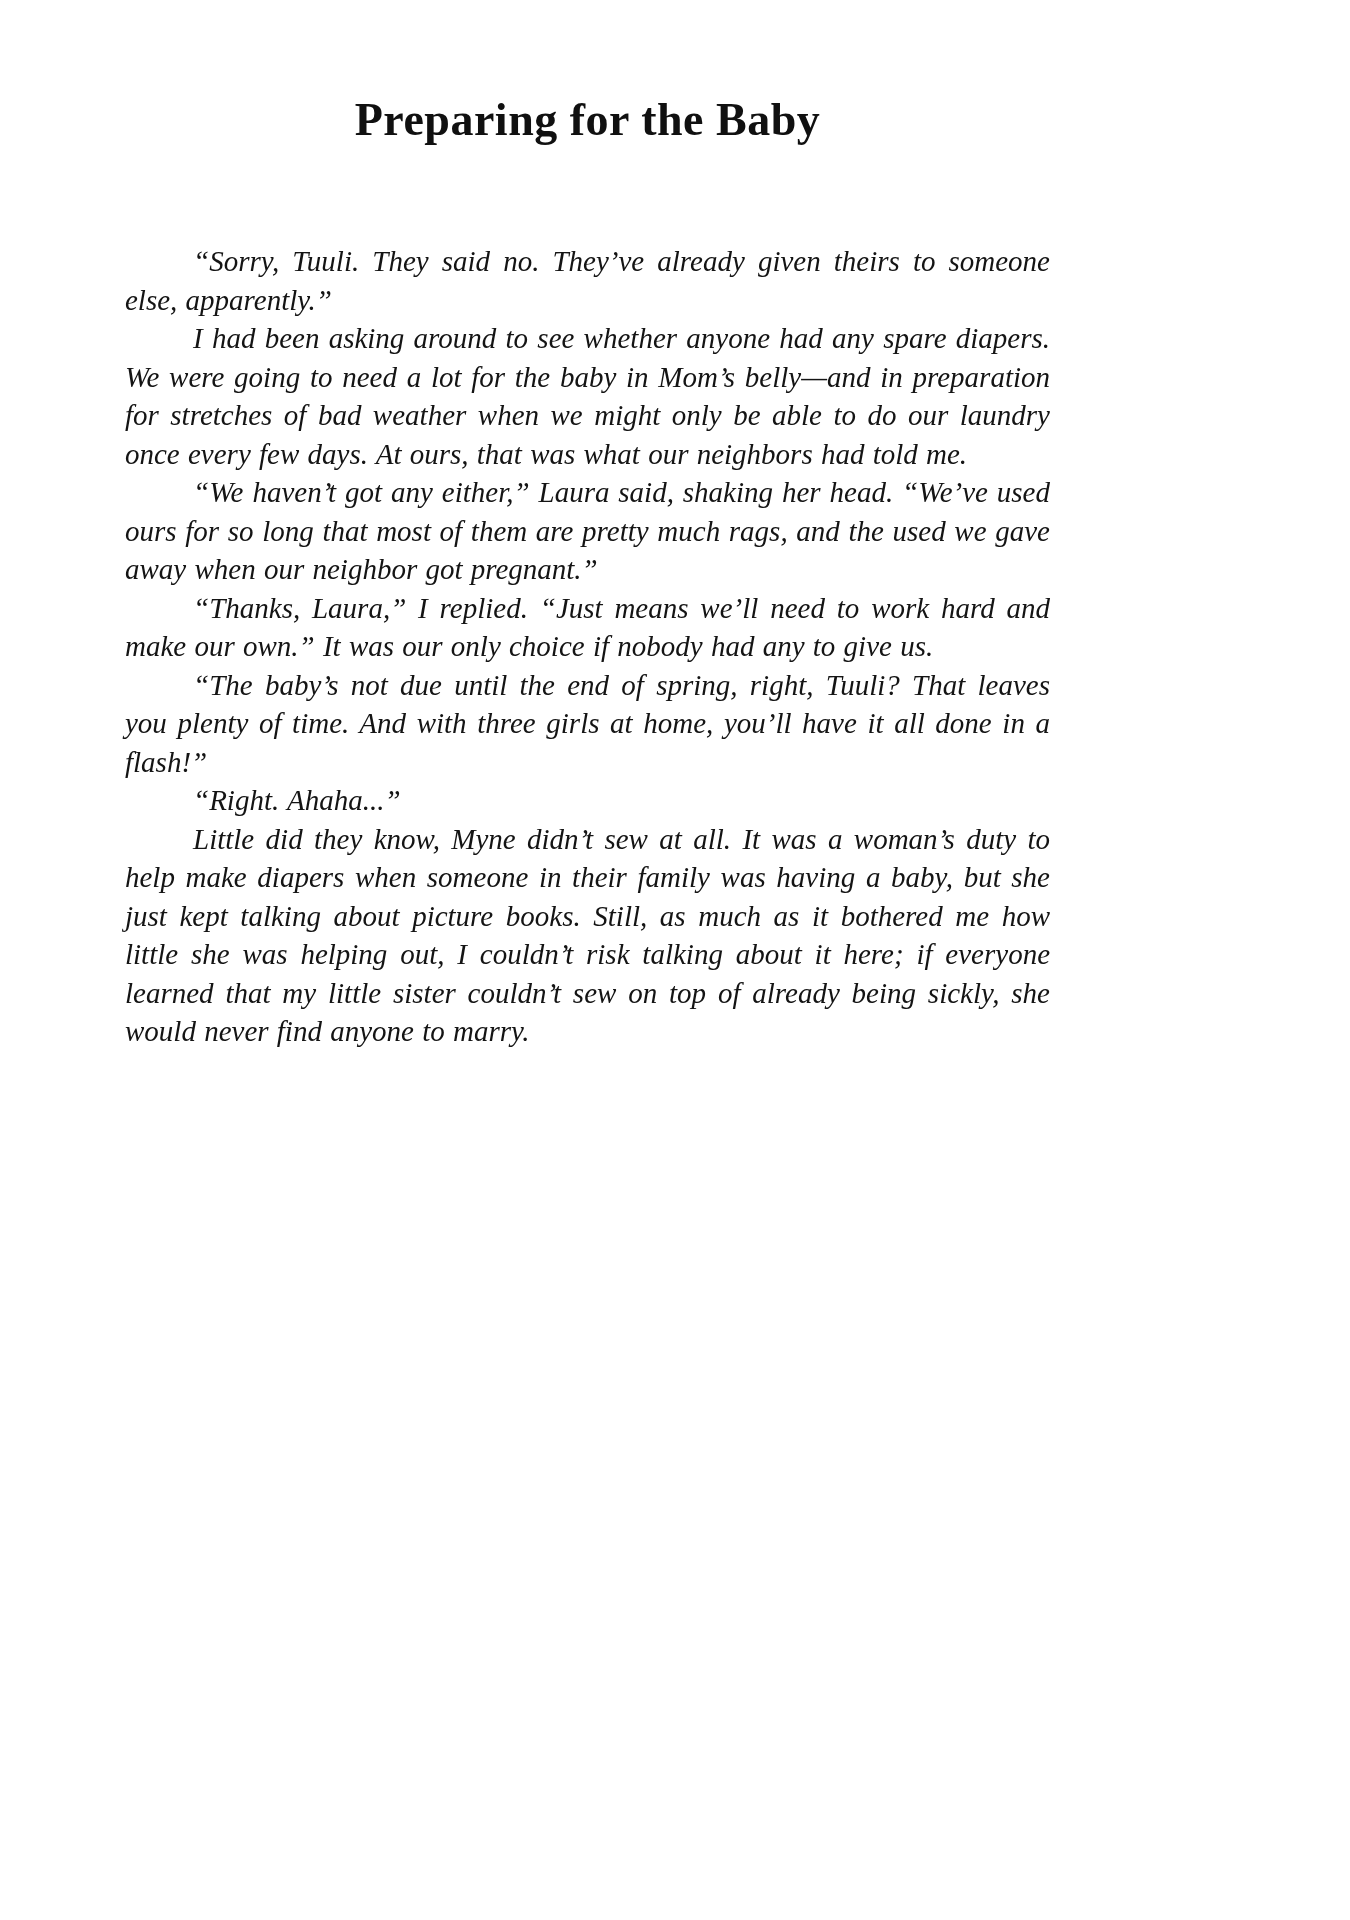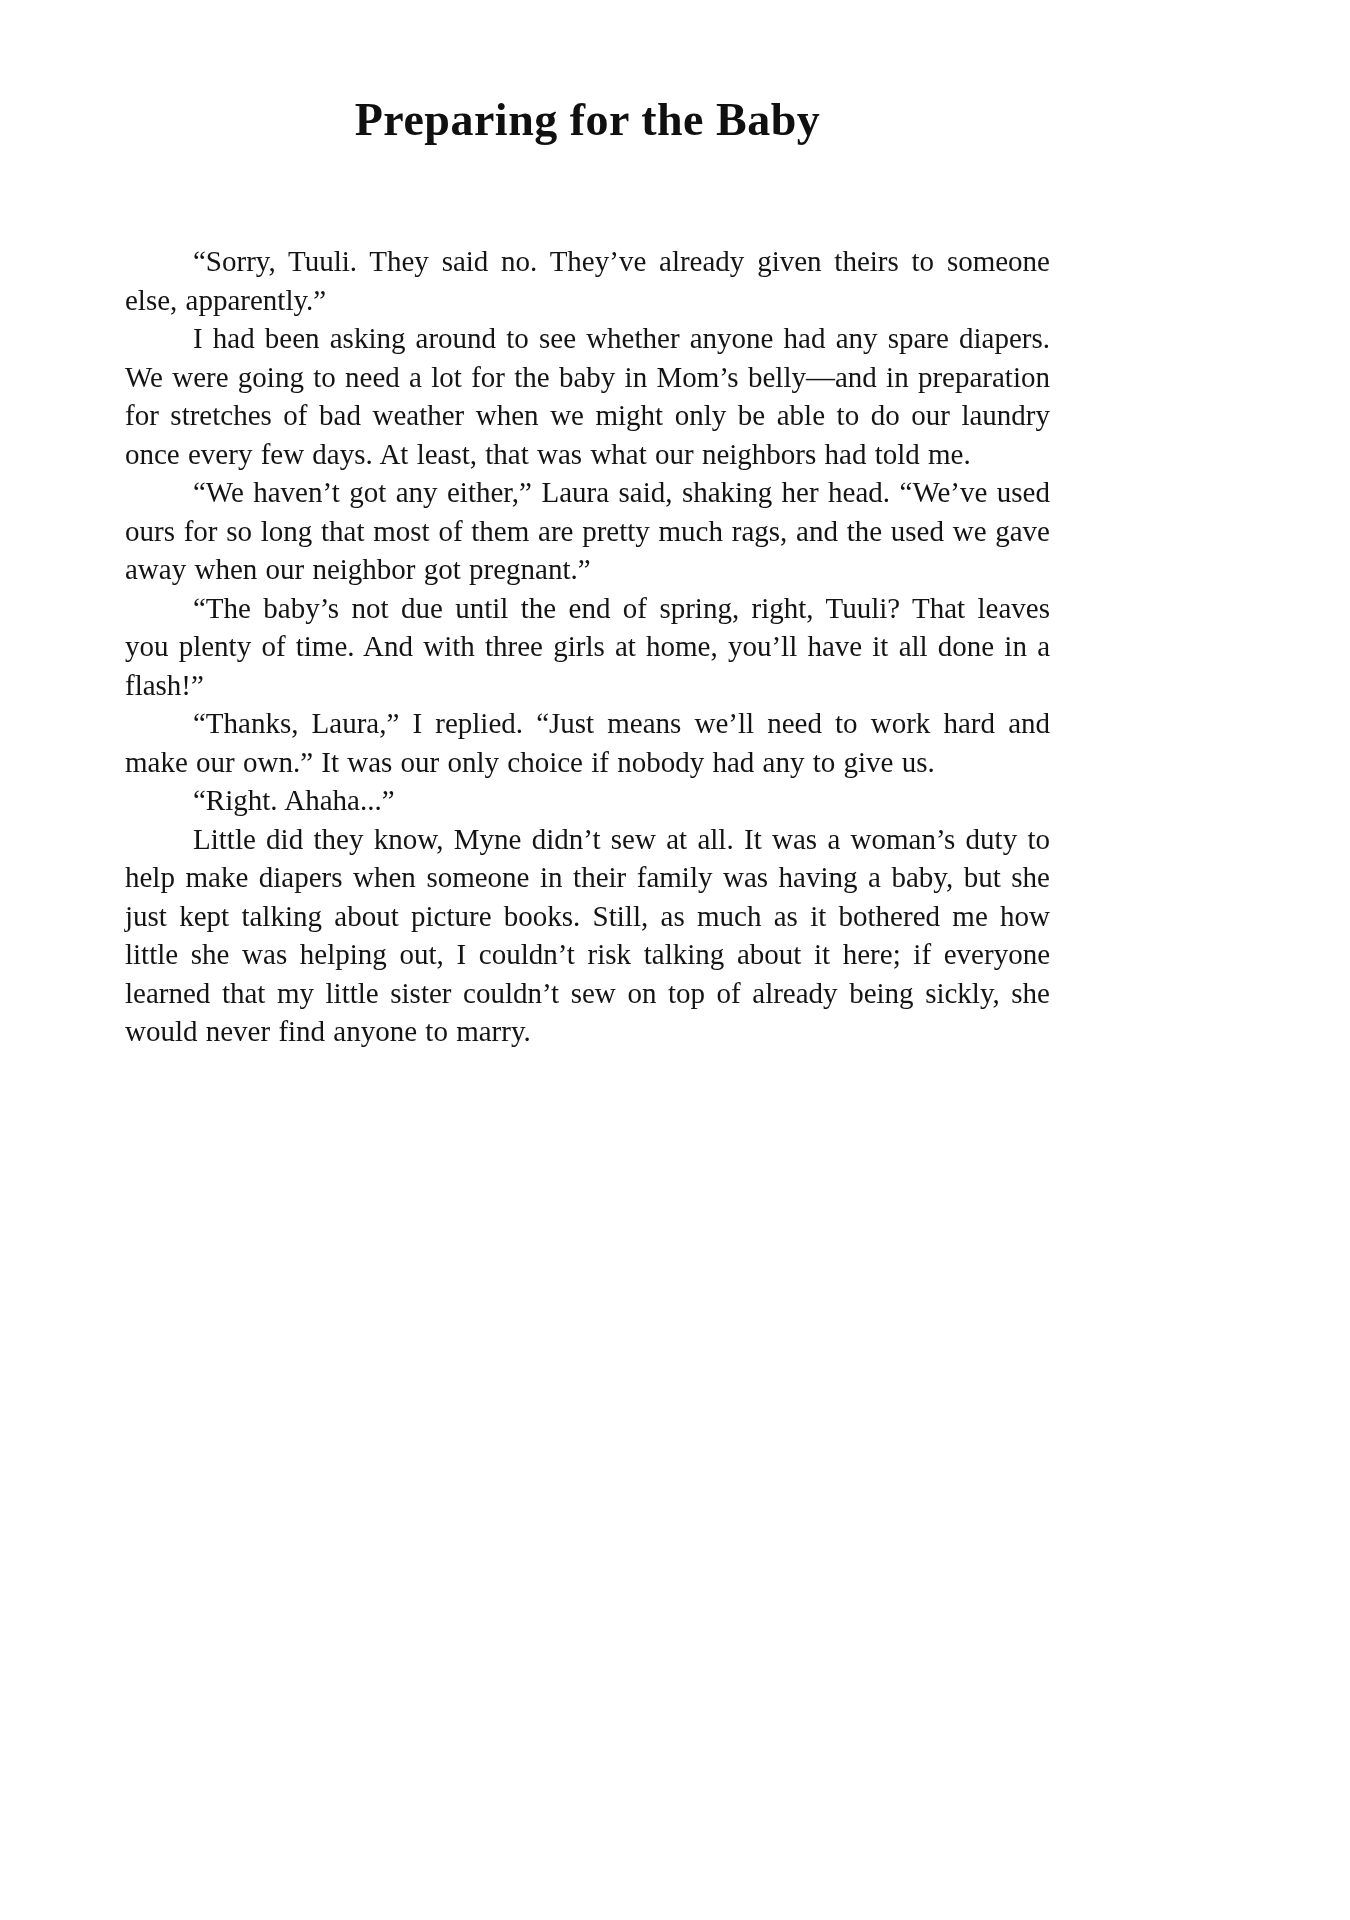--- a/index.html
+++ b/index.html
@@ -31,30 +31,31 @@
     }
     .body-text p {
       margin: 0;
       font-size: 29px;
       line-height: 38.5px;
       text-align: justify;
       text-justify: inter-word;
       text-indent: 68px;
       color: #141414;
       word-spacing: 1px;
+      font-style: italic;
     }
   </style>
 </head>
 <body>
 
 <div class="page">
   <h1 class="chapter-title">Preparing for the Baby</h1>
 
   <div class="body-text">
     <p>“Sorry, Tuuli. They said no. They’ve already given theirs to someone else, apparently.”</p>
-    <p>I had been asking around to see whether anyone had any spare diapers. We were going to need a lot for the baby in Mom’s belly—and in preparation for stretches of bad weather when we might only be able to do our laundry once every few days. At least, that was what our neighbors had told me.</p>
+    <p>I had been asking around to see whether anyone had any spare diapers. We were going to need a lot for the baby in Mom’s belly—and in preparation for stretches of bad weather when we might only be able to do our laundry once every few days. At ours, that was what our neighbors had told me.</p>
     <p>“We haven’t got any either,” Laura said, shaking her head. “We’ve used ours for so long that most of them are pretty much rags, and the used we gave away when our neighbor got pregnant.”</p>
+    <p>“Thanks, Laura,” I replied. “Just means we’ll need to work hard and make our own.” It was our only choice if nobody had any to give us.</p>
     <p>“The baby’s not due until the end of spring, right, Tuuli? That leaves you plenty of time. And with three girls at home, you’ll have it all done in a flash!”</p>
-    <p>“Thanks, Laura,” I replied. “Just means we’ll need to work hard and make our own.” It was our only choice if nobody had any to give us.</p>
     <p>“Right. Ahaha...”</p>
     <p>Little did they know, Myne didn’t sew at all. It was a woman’s duty to help make diapers when someone in their family was having a baby, but she just kept talking about picture books. Still, as much as it bothered me how little she was helping out, I couldn’t risk talking about it here; if everyone learned that my little sister couldn’t sew on top of already being sickly, she would never find anyone to marry.</p>
   </div>
 </div>
 
 </body></html>

